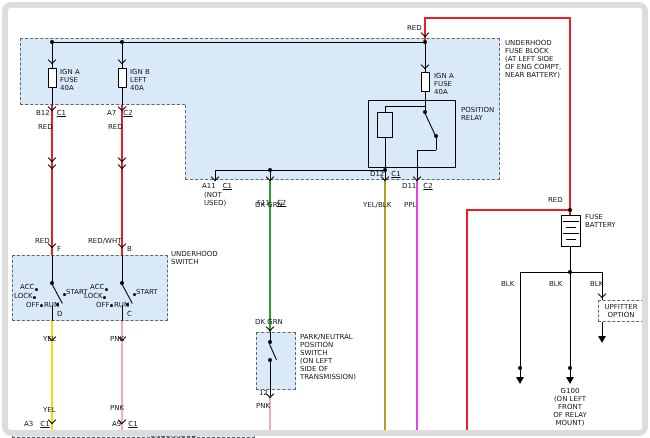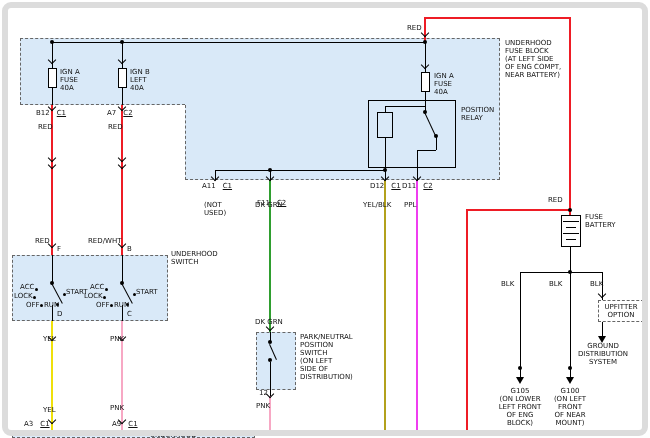--- a/index.html
+++ b/index.html
@@ -173,28 +173,28 @@
   <div class="lbl" style="left:434px;top:72px">IGN A
 FUSE
 40A</div>
   <div class="lbl" style="left:461px;top:106px">POSITION
 RELAY</div>
 
   <div class="lbl" style="left:36px;top:109px"><span class="pin">B12</span><span class="cid">C1</span></div>
   <div class="lbl" style="left:107px;top:109px"><span class="pin">A7</span><span class="cid">C2</span></div>
   <div class="lbl" style="left:202px;top:182px"><span class="pin">A11</span><span class="cid">C1</span></div>
   <div class="lbl" style="left:257px;top:199px"><span class="pin">F11</span><span class="cid">C2</span></div>
-  <div class="lbl" style="left:370px;top:182px"><span class="pin">D12</span><span class="cid">C1</span></div>
+  <div class="lbl" style="left:370px;top:170px"><span class="pin">D12</span><span class="cid">C1</span></div>
   <div class="lbl" style="left:402px;top:182px"><span class="pin">D11</span><span class="cid">C2</span></div>
   <div class="lbl" style="left:24px;top:420px"><span class="pin">A3</span><span class="cid">C1</span></div>
   <div class="lbl" style="left:112px;top:420px"><span class="pin">A9</span><span class="cid">C1</span></div>
 
   <div class="lbl" style="left:38px;top:123px">RED</div>
   <div class="lbl" style="left:108px;top:123px">RED</div>
-  <div class="lbl" style="left:204px;top:201px">(NOT
+  <div class="lbl" style="left:204px;top:191px">(NOT
 USED)</div>
   <div class="lbl" style="left:255px;top:201px">DK GRN</div>
   <div class="lbl" style="left:363px;top:201px">YEL/BLK</div>
   <div class="lbl" style="left:404px;top:201px">PPL</div>
   <div class="lbl" style="left:548px;top:196px">RED</div>
 
   <div class="lbl" style="left:35px;top:237px">RED</div>
   <div class="lbl" style="left:57px;top:245px">F</div>
   <div class="lbl" style="left:88px;top:237px">RED/WHT</div>
   <div class="lbl" style="left:127px;top:245px">B</div>
@@ -215,42 +215,35 @@
   <div class="lbl" style="left:127px;top:310px">C</div>
 
   <div class="lbl" style="left:43px;top:335px">YEL</div>
   <div class="lbl" style="left:110px;top:335px">PNK</div>
   <div class="lbl" style="left:255px;top:318px">DK GRN</div>
   <div class="lbl" style="left:300px;top:333px">PARK/NEUTRAL
 POSITION
 SWITCH
 (ON LEFT
 SIDE OF
-DISTRIBUTION)</div>
+TRANSMISSION)</div>
   <div class="lbl" style="left:259px;top:389px">12</div>
   <div class="lbl" style="left:256px;top:402px">PNK</div>
   <div class="lbl" style="left:43px;top:406px">YEL</div>
   <div class="lbl" style="left:110px;top:404px">PNK</div>
   <div class="lbl" style="left:150px;top:431px">UNDERHOOD</div>
 
   <div class="lbl" style="left:585px;top:213px">FUSE
 BATTERY</div>
   <div class="lbl" style="left:501px;top:280px">BLK</div>
   <div class="lbl" style="left:549px;top:280px">BLK</div>
   <div class="lbl" style="left:590px;top:280px">BLK</div>
   <div class="lbl ctr" style="left:598px;top:303px;width:46px">UPFITTER
 OPTION</div>
-  <div class="lbl ctr" style="left:576px;top:342px;width:54px">GROUND
-DISTRIBUTION
-SYSTEM</div>
-  <div class="lbl ctr" style="left:494px;top:387px;width:52px">G105
-(ON LOWER
-LEFT FRONT
-OF ENG BLOCK)</div>
   <div class="lbl ctr" style="left:544px;top:387px;width:52px">G100
 (ON LEFT
 FRONT
-OF NEAR
+OF RELAY
 MOUNT)</div>
 
 </div>
 
 <div class="frame"></div>
 
 </body></html>

